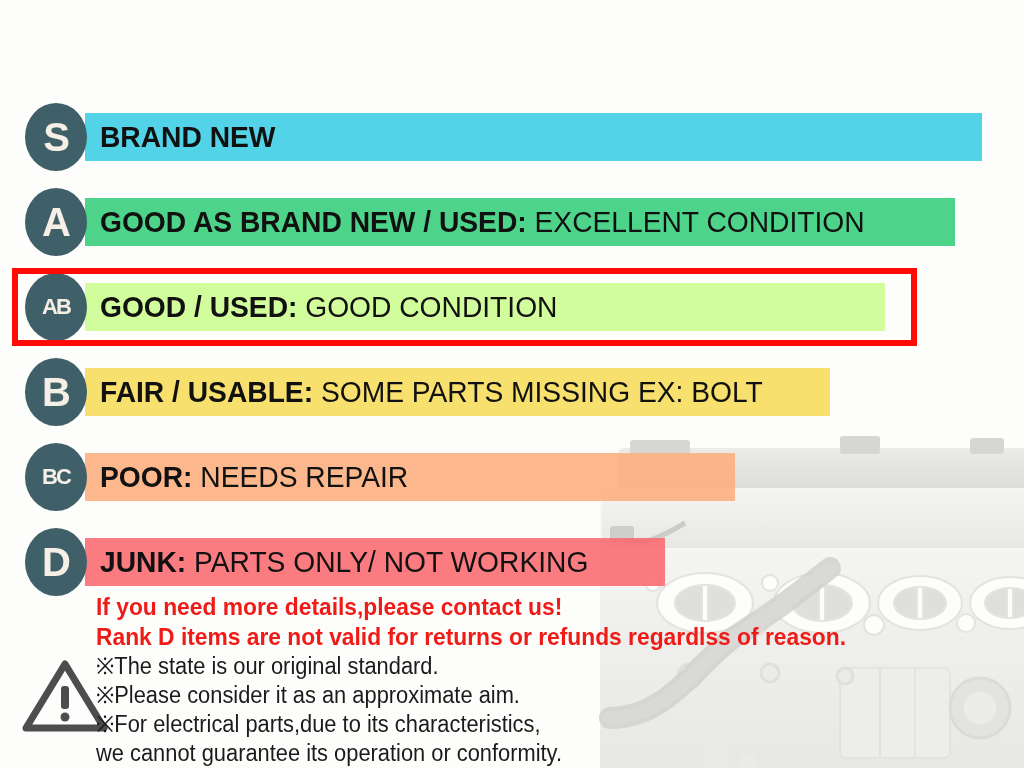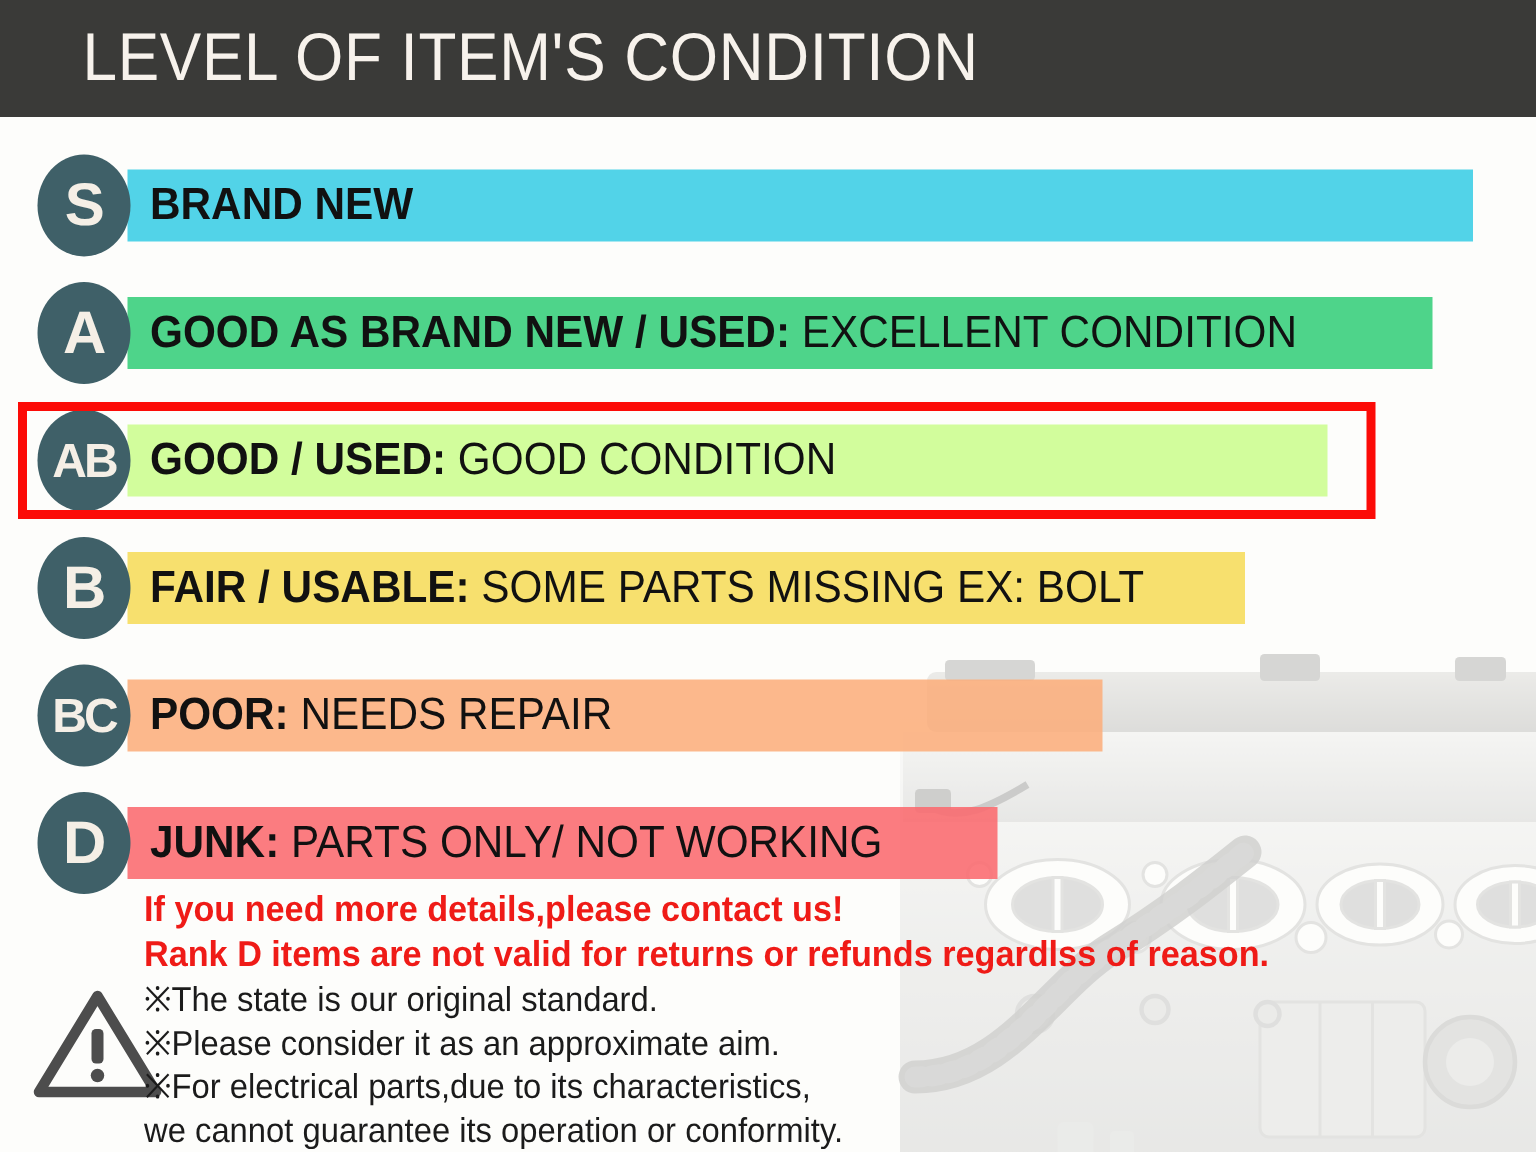--- a/index.html
+++ b/index.html
@@ -94,21 +94,21 @@
     border-radius: 50%;
     background: #3f6068;
     color: #f5efe6;
     font-weight: bold;
     text-align: center;
     line-height: 68px;
     font-size: 40px;
     letter-spacing: -1px;
   }
   .badge.wide {
-    font-size: 32px;
+    font-size: 22px;
     letter-spacing: -2px;
   }
 
   
   .highlight-box {
     position: absolute;
     left: 12px;
     top: 268px;
     width: 905px;
     height: 78px;
@@ -220,23 +220,20 @@
     <path d="M 20,300 C 80,300 110,240 150,215 C 190,190 215,170 240,150" fill="none" stroke="#5d5d5b" stroke-width="22" stroke-linecap="round" opacity="0.85"></path>
     <path d="M 20,300 C 80,300 110,240 150,215 C 190,190 215,170 240,150" fill="none" stroke="#7a7a78" stroke-width="14" stroke-linecap="round" stroke-dasharray="5 6"></path>
 
     <path d="M 30,120 C 50,130 70,120 95,105" fill="none" stroke="#4a4a48" stroke-width="5"></path>
     <rect x="20" y="108" width="24" height="16" rx="3" fill="#55554f"></rect>
 
     <rect x="115" y="330" width="24" height="30" rx="4" fill="#b4b5b2"></rect>
     <rect x="150" y="336" width="16" height="24" rx="3" fill="#b4b5b2"></rect>
   </svg>
 
-  <div class="header">
-    <div class="header-title">LEVEL OF ITEM'S CONDITION</div>
-  </div>
 
   <div id="rows-container">
       <div class="row" style="top: 113px;">
         <div class="bar" style="width: 897px; background: rgb(82, 211, 232); opacity: 1;"></div>
         <div class="bar-text"><span class="b">BRAND NEW</span><span class="r"></span></div>
         <div class="badge">S</div>
       </div>
       <div class="row" style="top: 198px;">
         <div class="bar" style="width: 870px; background: rgb(78, 212, 138); opacity: 1;"></div>
         <div class="bar-text"><span class="b">GOOD AS BRAND NEW / USED:</span><span class="r"> EXCELLENT CONDITION</span></div>

